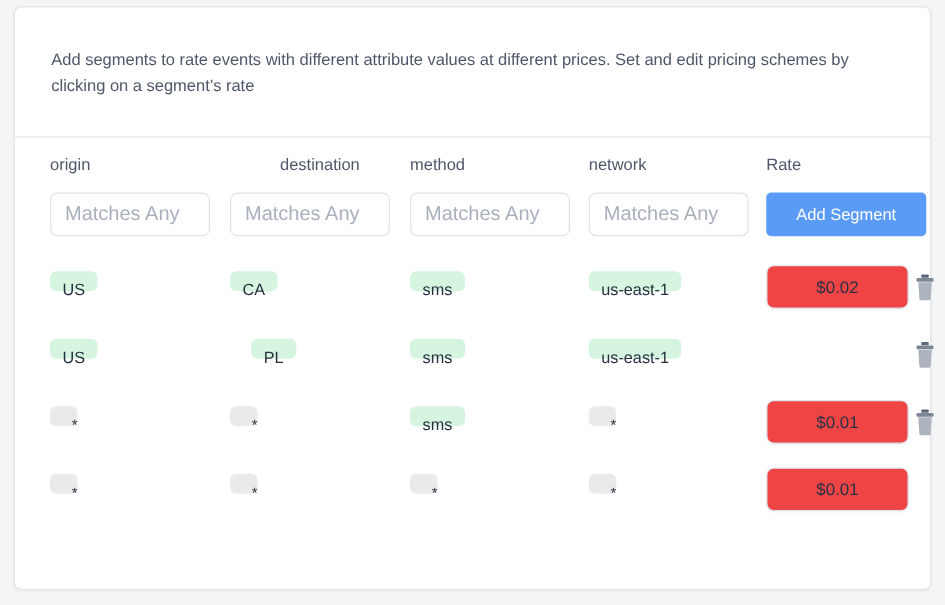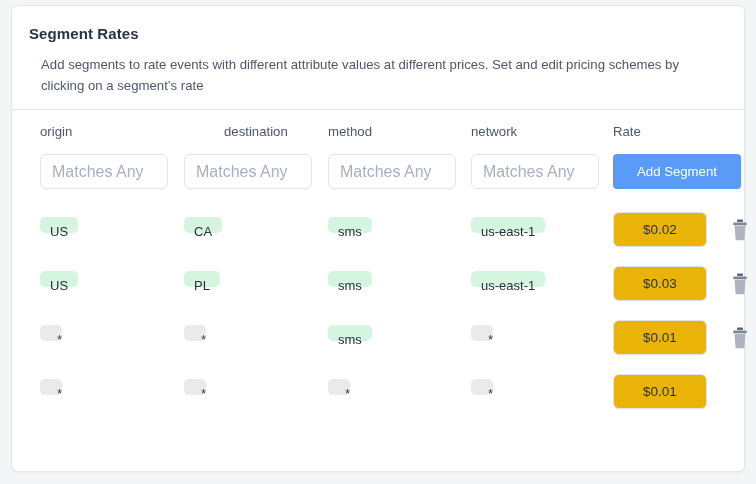--- a/index.html
+++ b/index.html
@@ -143,26 +143,26 @@
     background: #eaeaeb;
     color: #2d3340;
     padding: 0;
     width: 22px;
     font-size: 12px;
   }
 
   .rate-box {
     position: absolute;
     top: 4px;
-    width: 94px;
+    width: 114px;
     height: 35px;
     box-sizing: border-box;
     border: 1px solid #e0e3e8;
     border-radius: 6px;
-    background: #eab308;
+    background: #ef4444;
     color: #2a3246;
     font-family: "Liberation Sans", sans-serif;
     font-size: 13.5px;
     text-align: center;
     line-height: 33px;
     cursor: pointer;
     box-shadow: 0 1px 1px rgba(16,24,40,0.03);
   }
 
   .trash-btn {
@@ -176,21 +176,20 @@
     cursor: pointer;
     line-height: 0;
   }
 </style>
 </head>
 <body>
 
 <div class="card">
 
   <div class="card-header">
-    <div class="card-title">Segment Rates</div>
     <div class="card-desc">Add segments to rate events with different attribute values at different prices. Set and edit pricing schemes by clicking on a segment’s rate</div>
   </div>
 
   <div class="grid">
 
     <div class="col-labels">
         <div class="col-label" style="left: 11px;">origin</div>
         <div class="col-label" style="left: 155px; margin-left: 40px;">destination</div>
         <div class="col-label" style="left: 299px;">method</div>
         <div class="col-label" style="left: 442px;">network</div>
@@ -213,24 +212,23 @@
           <span class="tag value" style="left: 442px; top: 9px;">us-east-1</span>
           <div class="rate-box" style="left: 584px;">$0.02</div>
           <button class="trash-btn" style="left: 701px;"><span><svg width="20" height="22" viewBox="0 0 20 22" aria-hidden="true">
                 <rect x="7" y="0.5" width="6" height="2.6" rx="0.8" fill="#5c6a7d"></rect>
                 <rect x="3.2" y="3.4" width="13.6" height="2.9" rx="1" fill="#7b8795"></rect>
                 <path d="M4.6 6.8 h10.8 l-0.9 13.2 a1.3 1.3 0 0 1 -1.3 1.2 h-6.4 a1.3 1.3 0 0 1 -1.3 -1.2 z" fill="#aeb4bd"></path>
               </svg></span></button>
         </div>
         <div class="seg-row">
           <span class="tag value" style="left: 11px; top: 9px;">US</span>
-          <span class="tag value" style="left: 155px; top: 9px;">PL</span>
+          <span class="tag value" style="left: 172px; top: 9px;">PL</span>
           <span class="tag value" style="left: 299px; top: 9px;">sms</span>
           <span class="tag value" style="left: 442px; top: 9px;">us-east-1</span>
-          <div class="rate-box" style="left: 584px;">$0.03</div>
           <button class="trash-btn" style="left: 701px;"><span><svg width="20" height="22" viewBox="0 0 20 22" aria-hidden="true">
                 <rect x="7" y="0.5" width="6" height="2.6" rx="0.8" fill="#5c6a7d"></rect>
                 <rect x="3.2" y="3.4" width="13.6" height="2.9" rx="1" fill="#7b8795"></rect>
                 <path d="M4.6 6.8 h10.8 l-0.9 13.2 a1.3 1.3 0 0 1 -1.3 1.2 h-6.4 a1.3 1.3 0 0 1 -1.3 -1.2 z" fill="#aeb4bd"></path>
               </svg></span></button>
         </div>
         <div class="seg-row">
           <span class="tag wild" style="left: 11px; top: 9px;">*</span>
           <span class="tag wild" style="left: 155px; top: 9px;">*</span>
           <span class="tag value" style="left: 299px; top: 9px;">sms</span>

